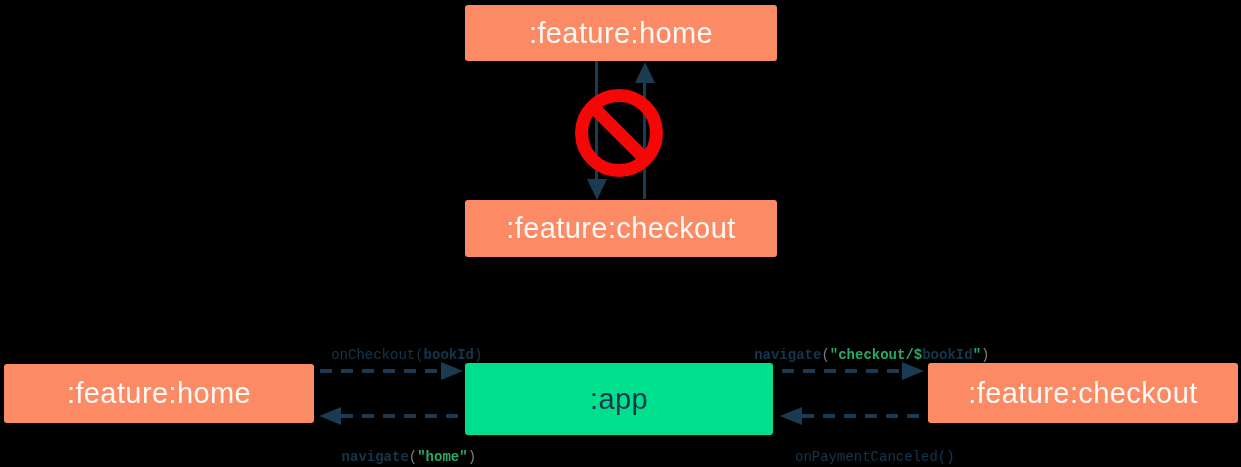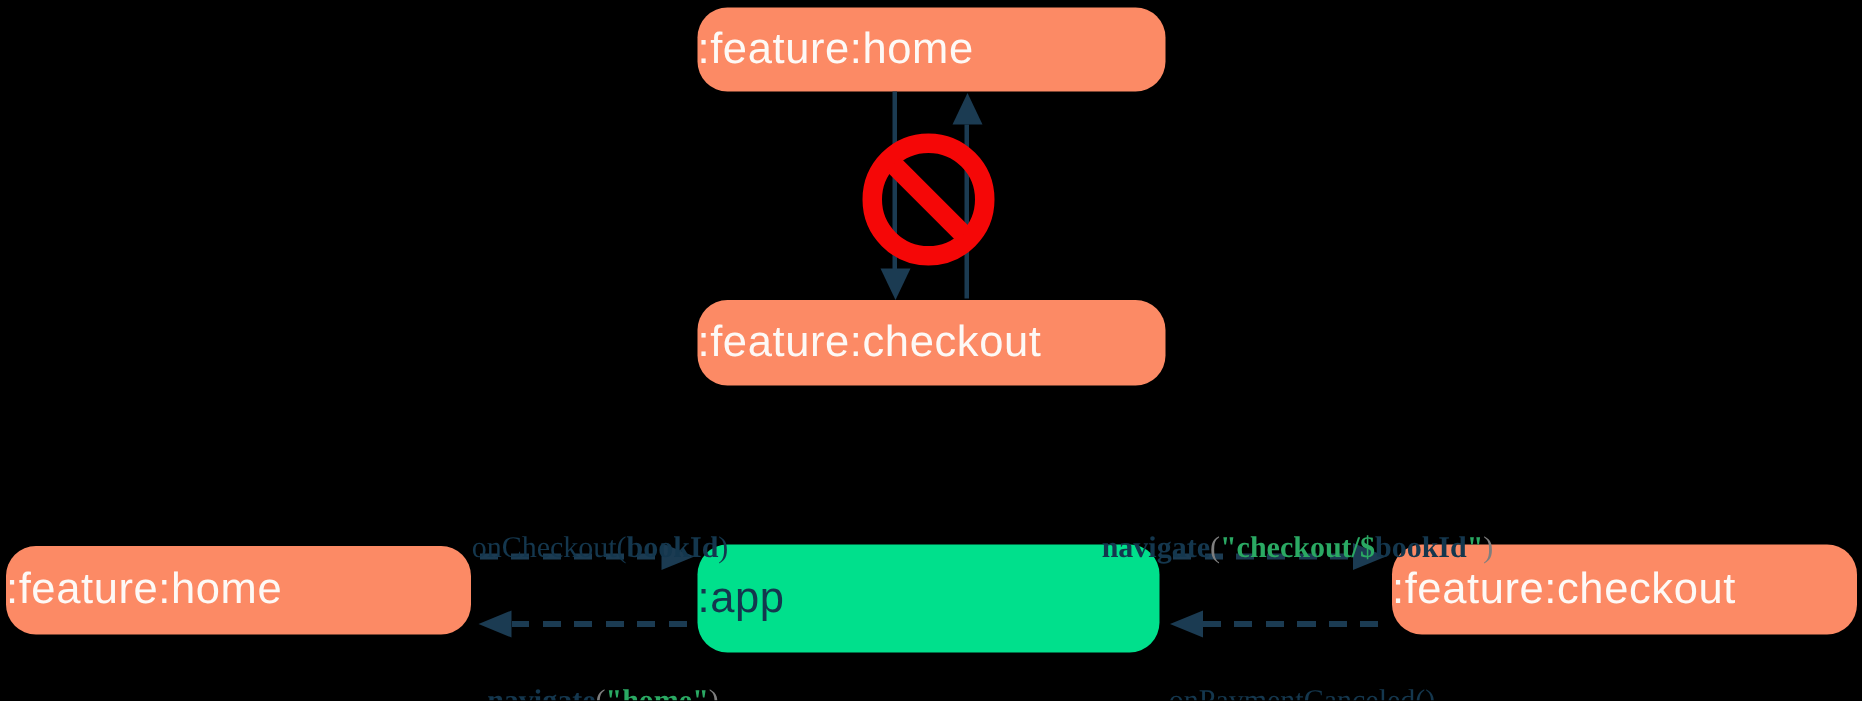--- a/index.html
+++ b/index.html
@@ -11,24 +11,24 @@
     position: relative;
     width: 1241px;
     height: 467px;
     background: var(--background, #000);
     overflow: hidden;
     font-family: "Liberation Sans", sans-serif;
   }
   
   .box {
     position: absolute;
-    border-radius: 20px;
+    border-radius: 3px;
     display: flex;
     align-items: center;
-    justify-content: flex-start;
+    justify-content: center;
   }
   .feature { background: var(--feature-box, #FC8A65); }
   .app     { background: var(--app-box, #00E08C); }
   .box-label {
     font-size: 29px;
     letter-spacing: 0.4px;
     color: var(--box-text, #FDF9F6);
     font-weight: 400;
   }
   .app .box-label { color: var(--code-navy, #14374E); }
@@ -95,22 +95,22 @@
     border-right: 22px solid var(--navy, #1B3B52);
   }
   .tri-r-l1 { left: 441px; top: 362px; }
   .tri-l-l2 { left: 319px; top: 407px; }
   .tri-r-r1 { left: 902px; top: 362px; }
   .tri-l-r2 { left: 780px; top: 407px; }
 
   
   .code {
     position: absolute;
-    font-family: Liberation Serif, serif;
-    font-size: 20px;
+    font-family: Liberation Mono, monospace;
+    font-size: 14px;
     text-align: center;
     white-space: pre;
   }
   .label-oncheckout   { left: 240px; top: 331px; width: 300px; }
   .label-nav-checkout { left: 655px; top: 331px; width: 400px; }
   .label-nav-home     { left: 242px; top: 433px; width: 300px; }
   .label-onpayment    { left: 708px; top: 433px; width: 300px; }
   .c-navy  { color: var(--code-navy, #14374E); }
   .c-green { color: var(--code-green, #2AA963); }
   .c-gray  { color: var(--code-gray, #7E7E7E); }

